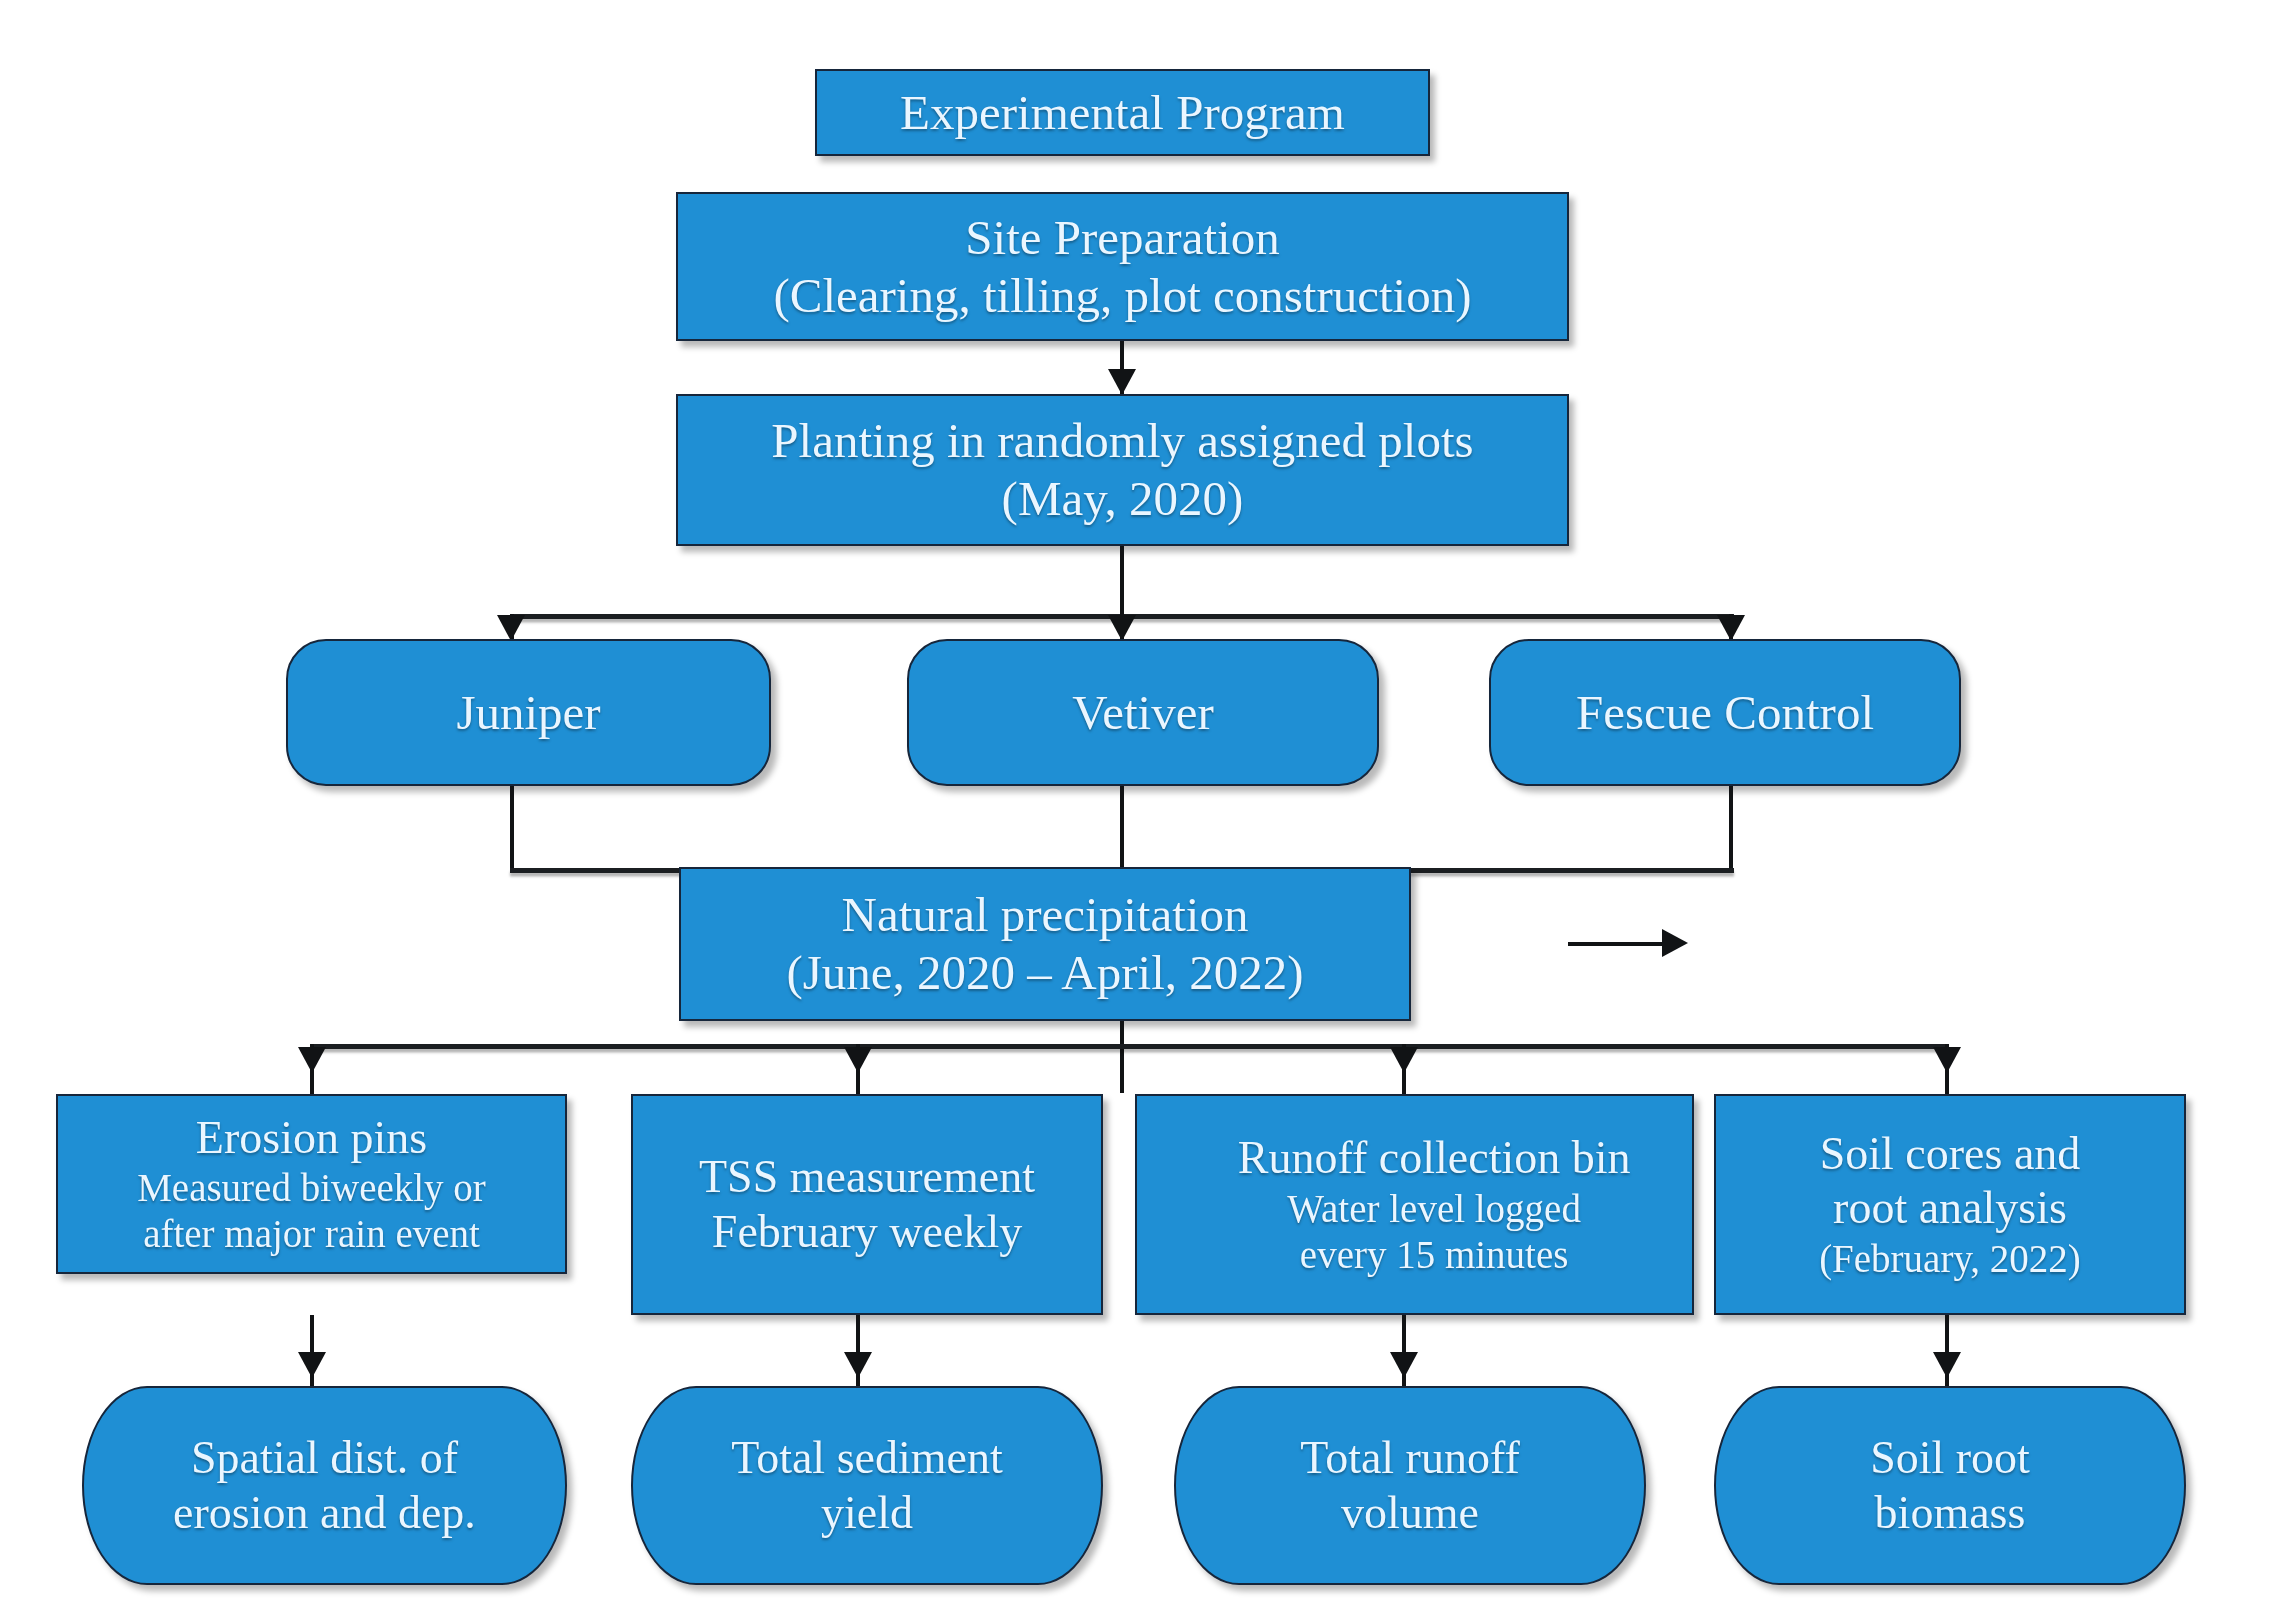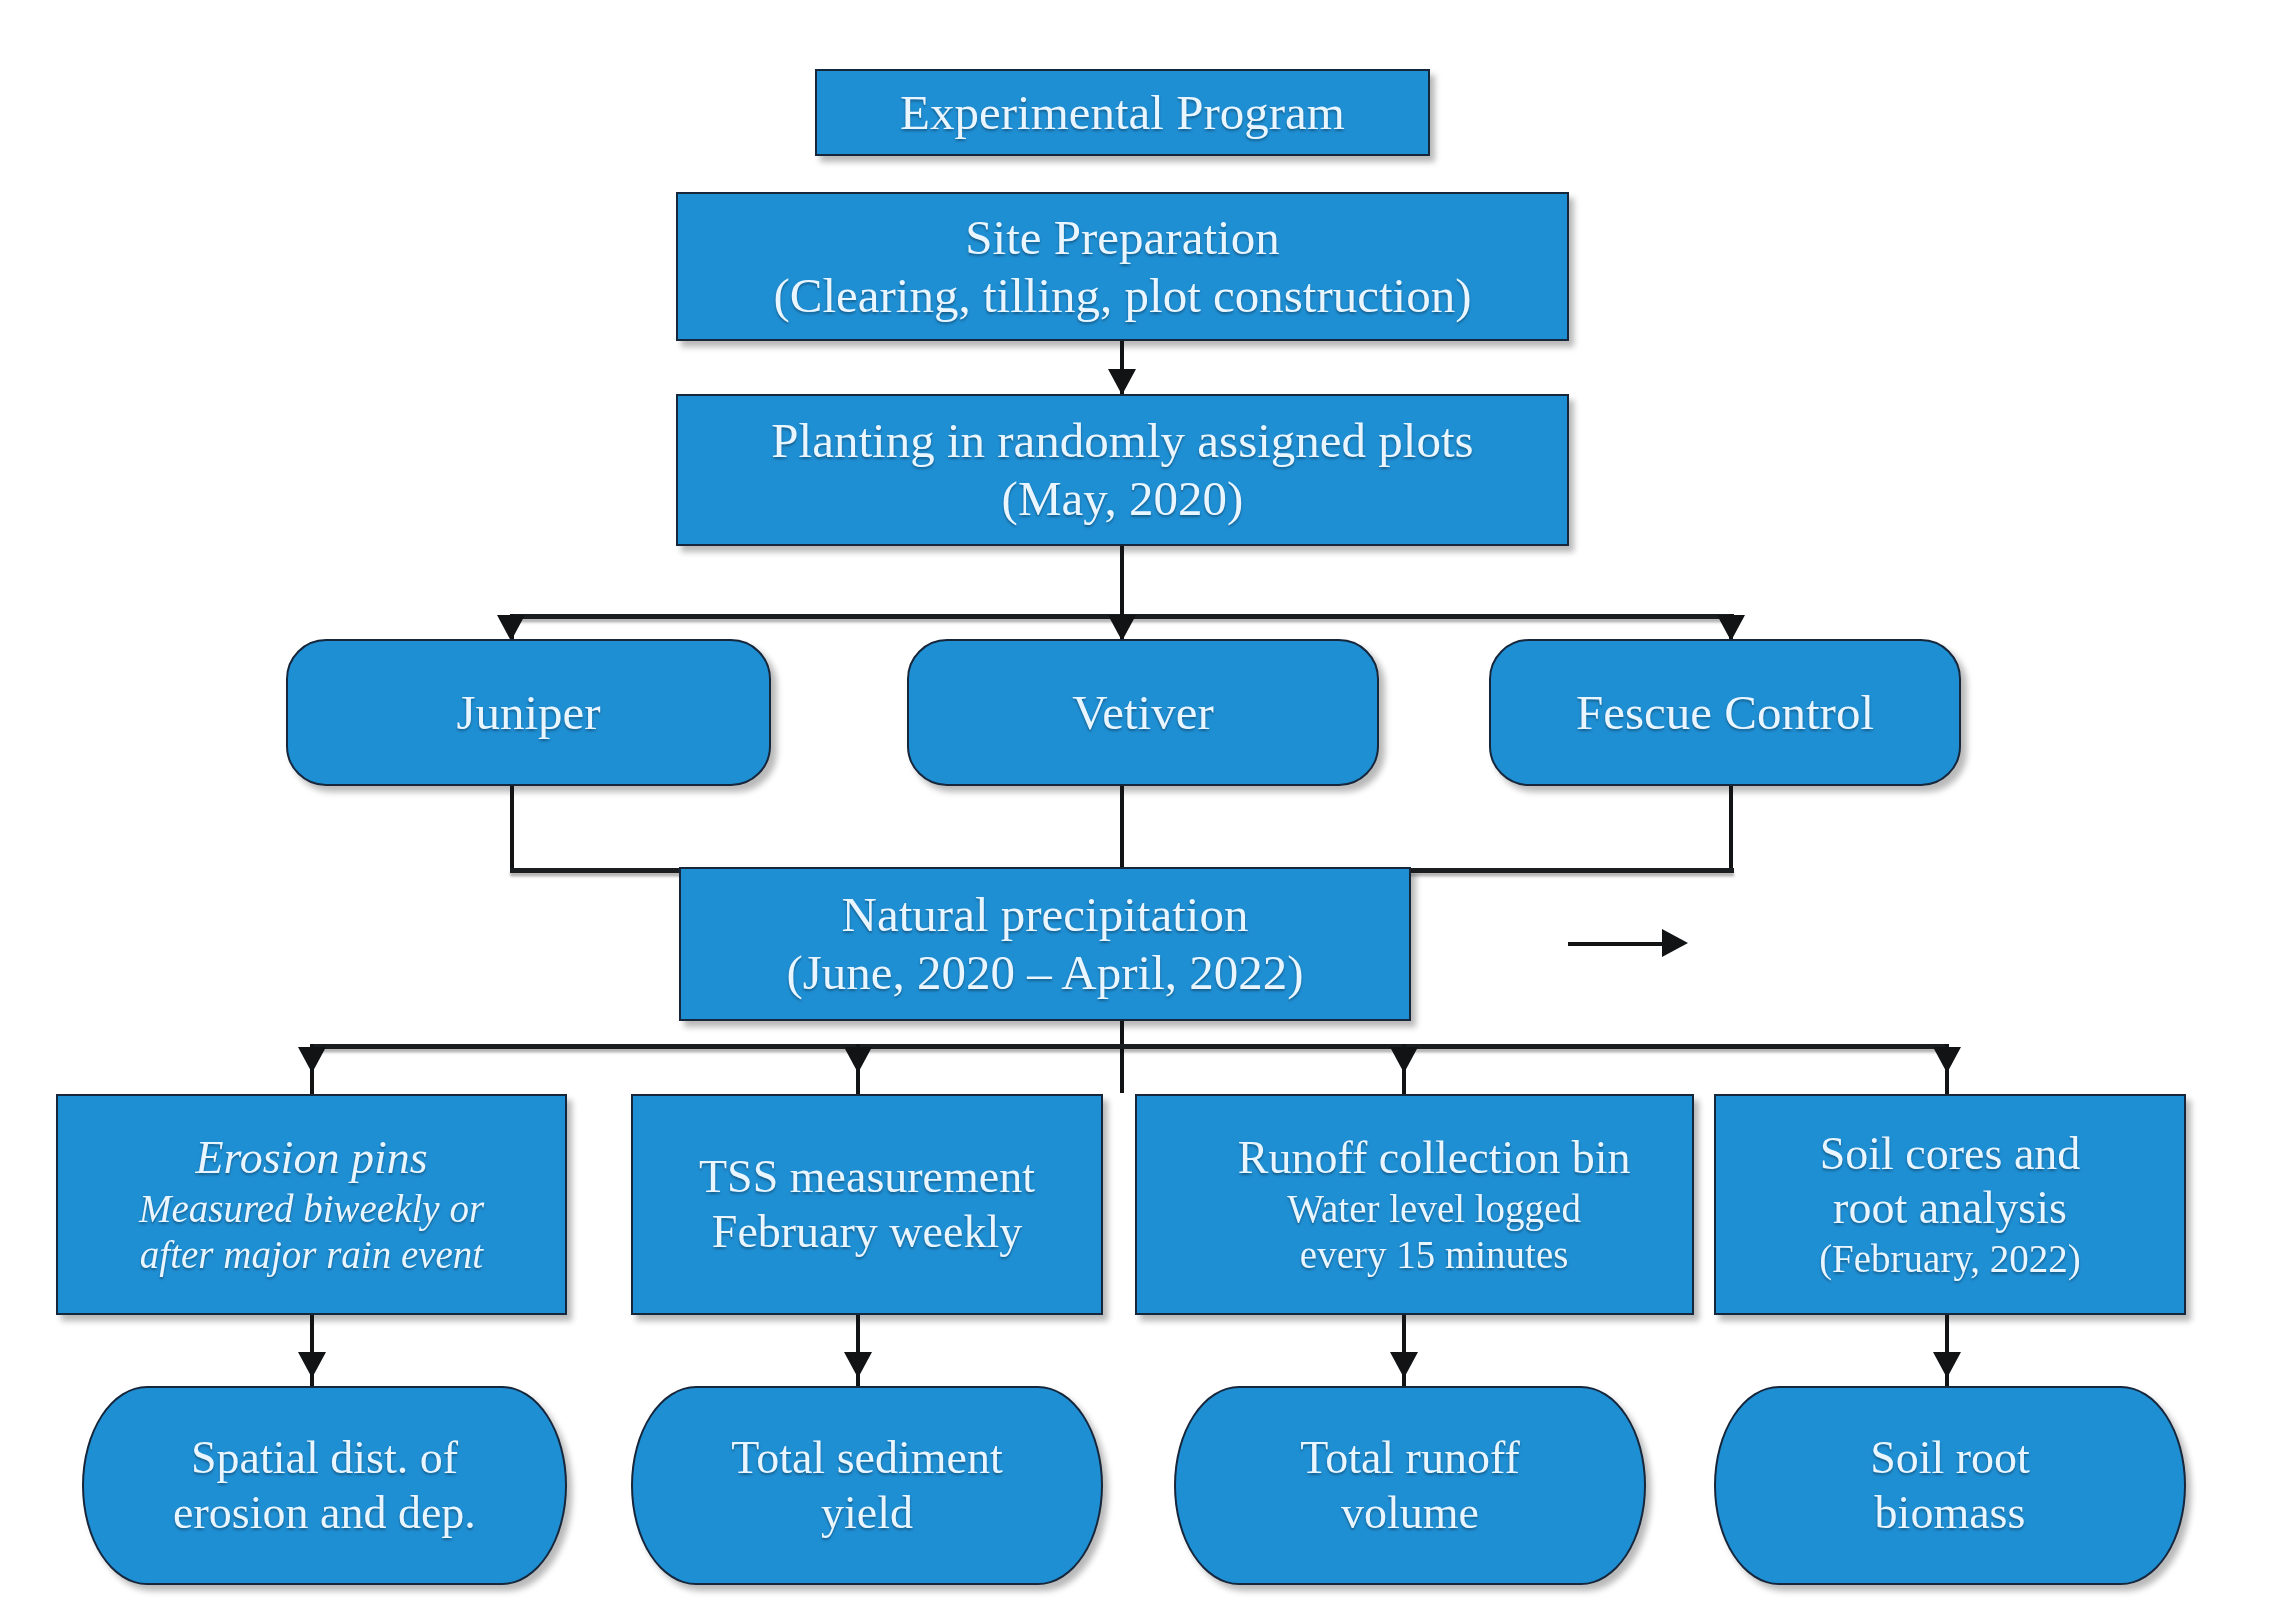--- a/index.html
+++ b/index.html
@@ -136,21 +136,21 @@
   <div class="hline" style="left:310px; top:1044px; width:1638px;"></div>
   <div class="vline" style="left:310px; top:1044px; height:50px;"></div>
   <div class="arrowdn" style="left:298px; top:1047px;"></div>
   <div class="vline" style="left:856px; top:1044px; height:50px;"></div>
   <div class="arrowdn" style="left:844px; top:1047px;"></div>
   <div class="vline" style="left:1402px; top:1044px; height:50px;"></div>
   <div class="arrowdn" style="left:1390px; top:1047px;"></div>
   <div class="vline" style="left:1945px; top:1044px; height:50px;"></div>
   <div class="arrowdn" style="left:1933px; top:1047px;"></div>
 
-  <div class="node" style="left:56px; top:1094px; width:511px; height:221px;font-style:italic;">
+  <div class="node" style="left:56px; top:1094px; width:511px; height:180px;">
     <span class="ln fs-md">Erosion pins</span>
     <span class="ln fs-sm">Measured biweekly or</span>
     <span class="ln fs-sm">after major rain event</span>
   </div>
 
   <div class="node" style="left:631px; top:1094px; width:472px; height:221px;">
     <span class="ln fs-md">TSS measurement</span>
     <span class="ln fs-md">February weekly</span>
   </div>
 

